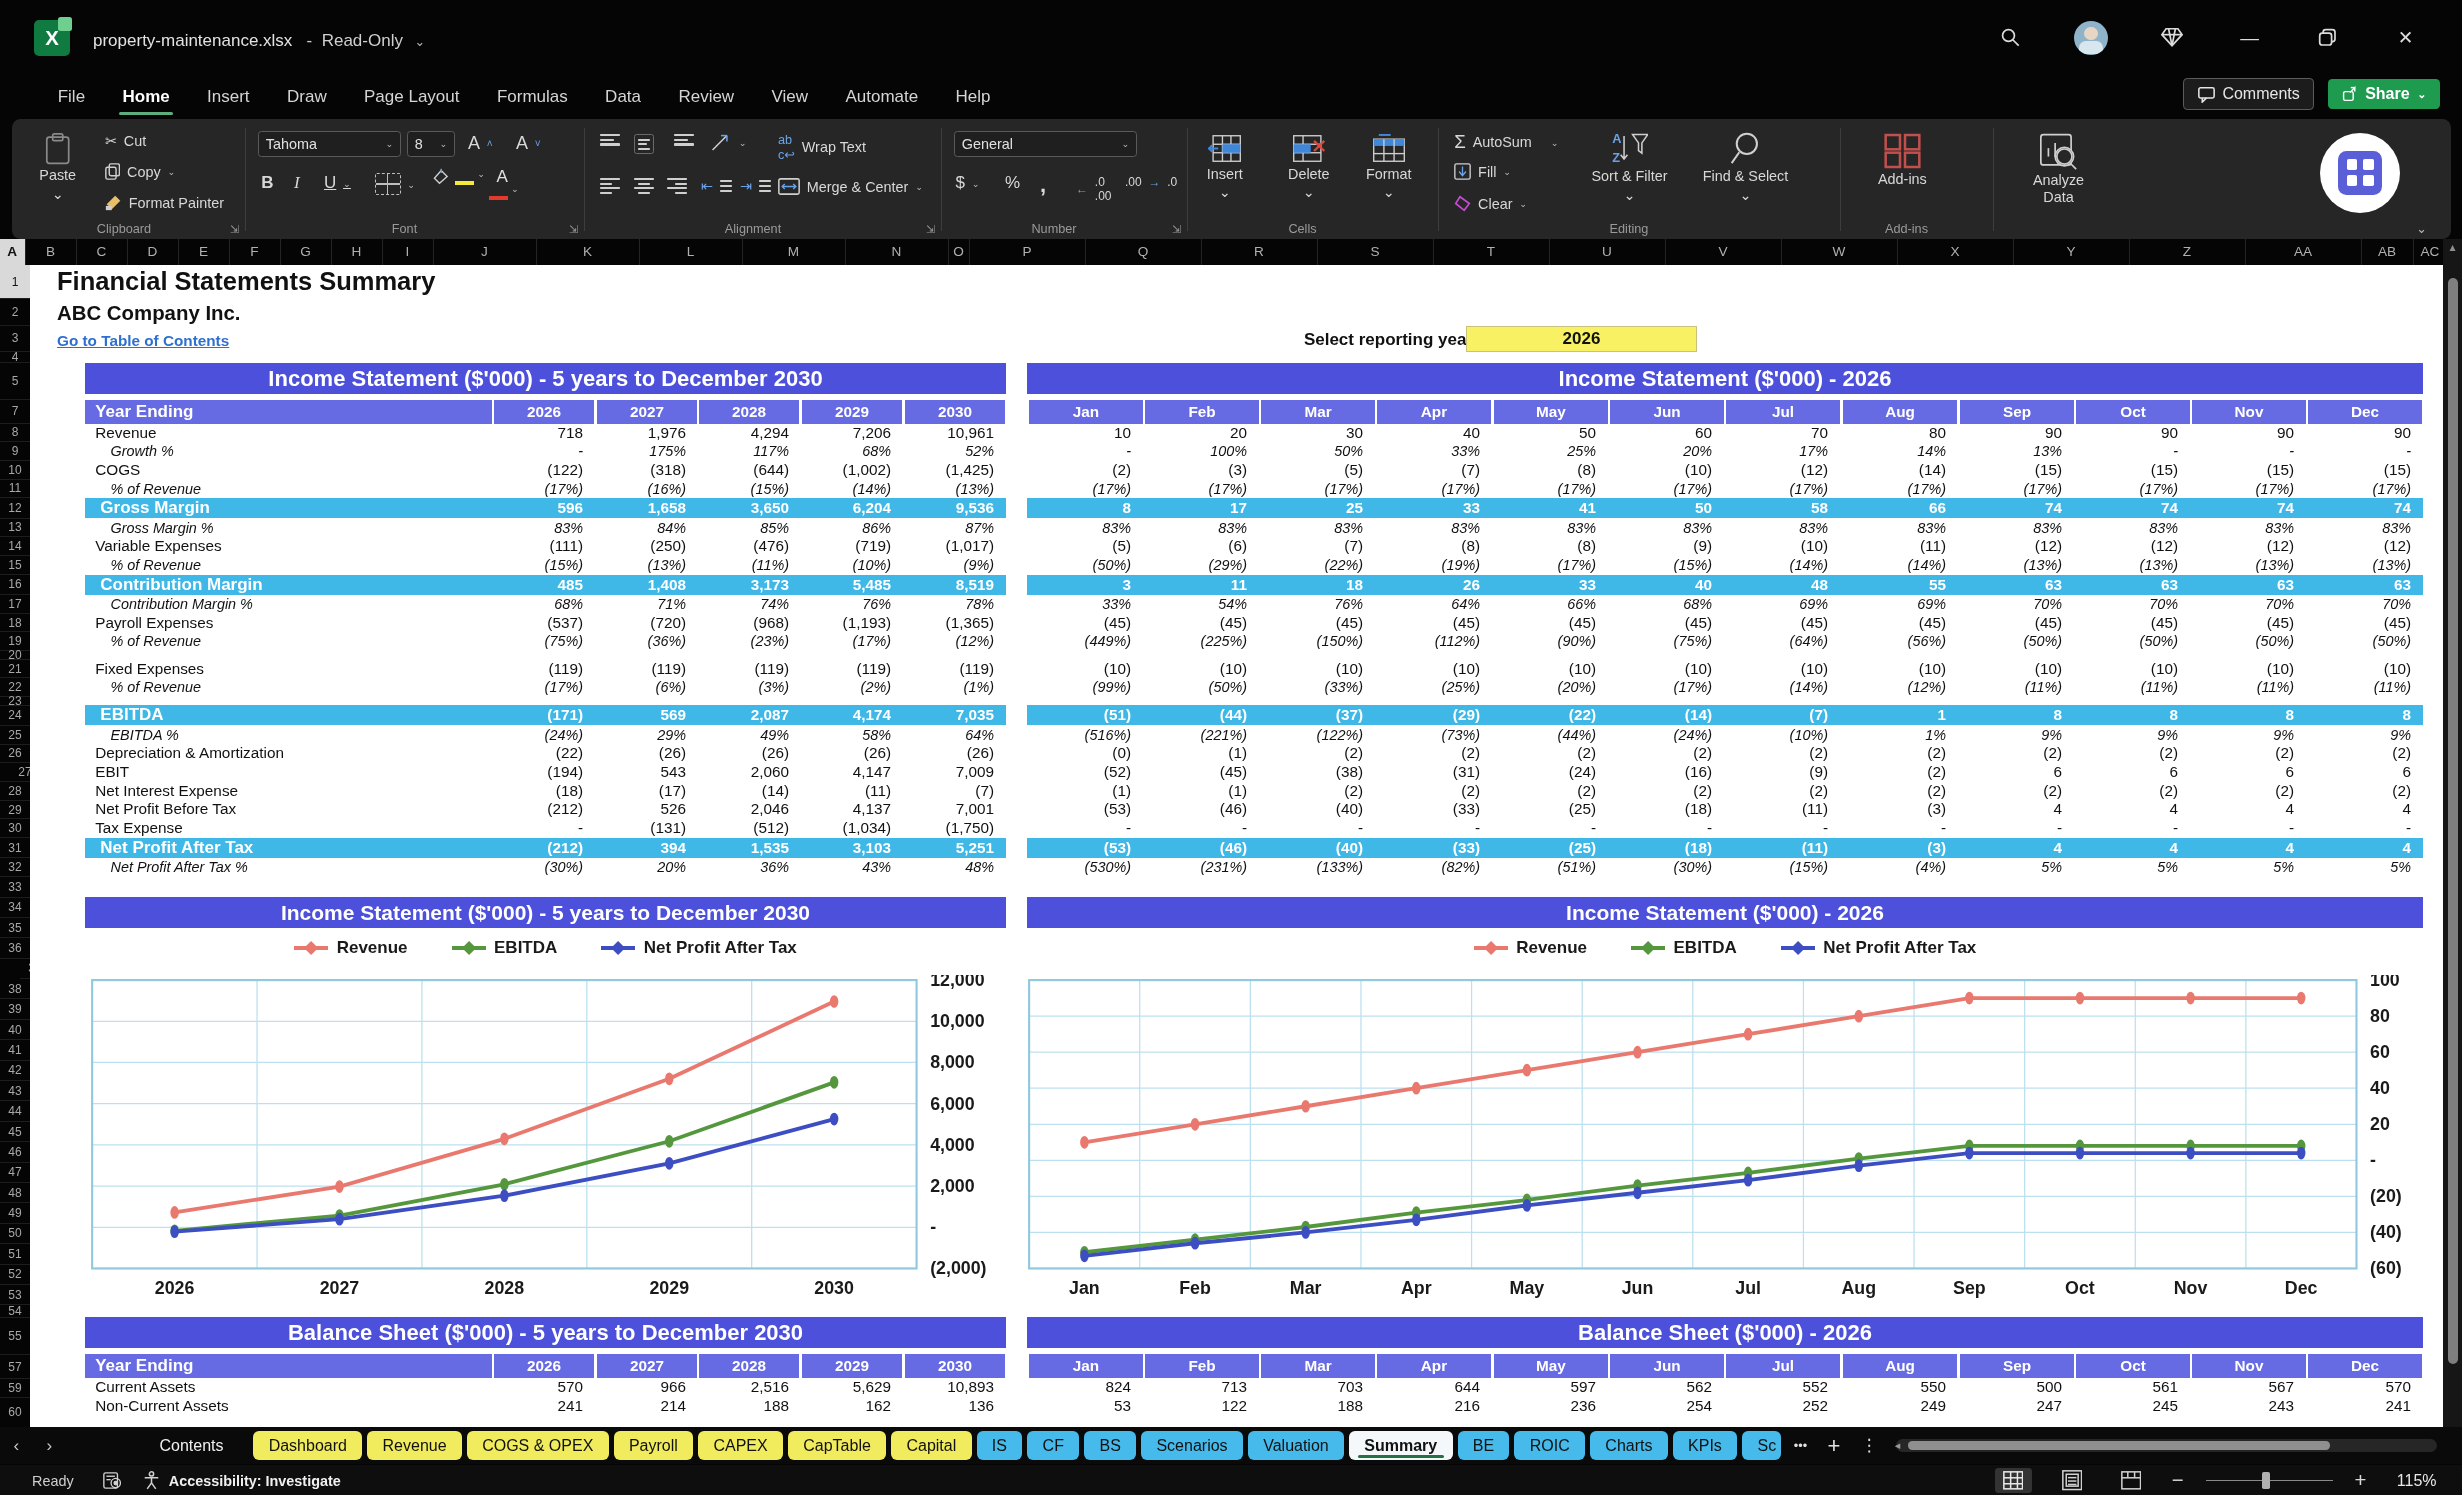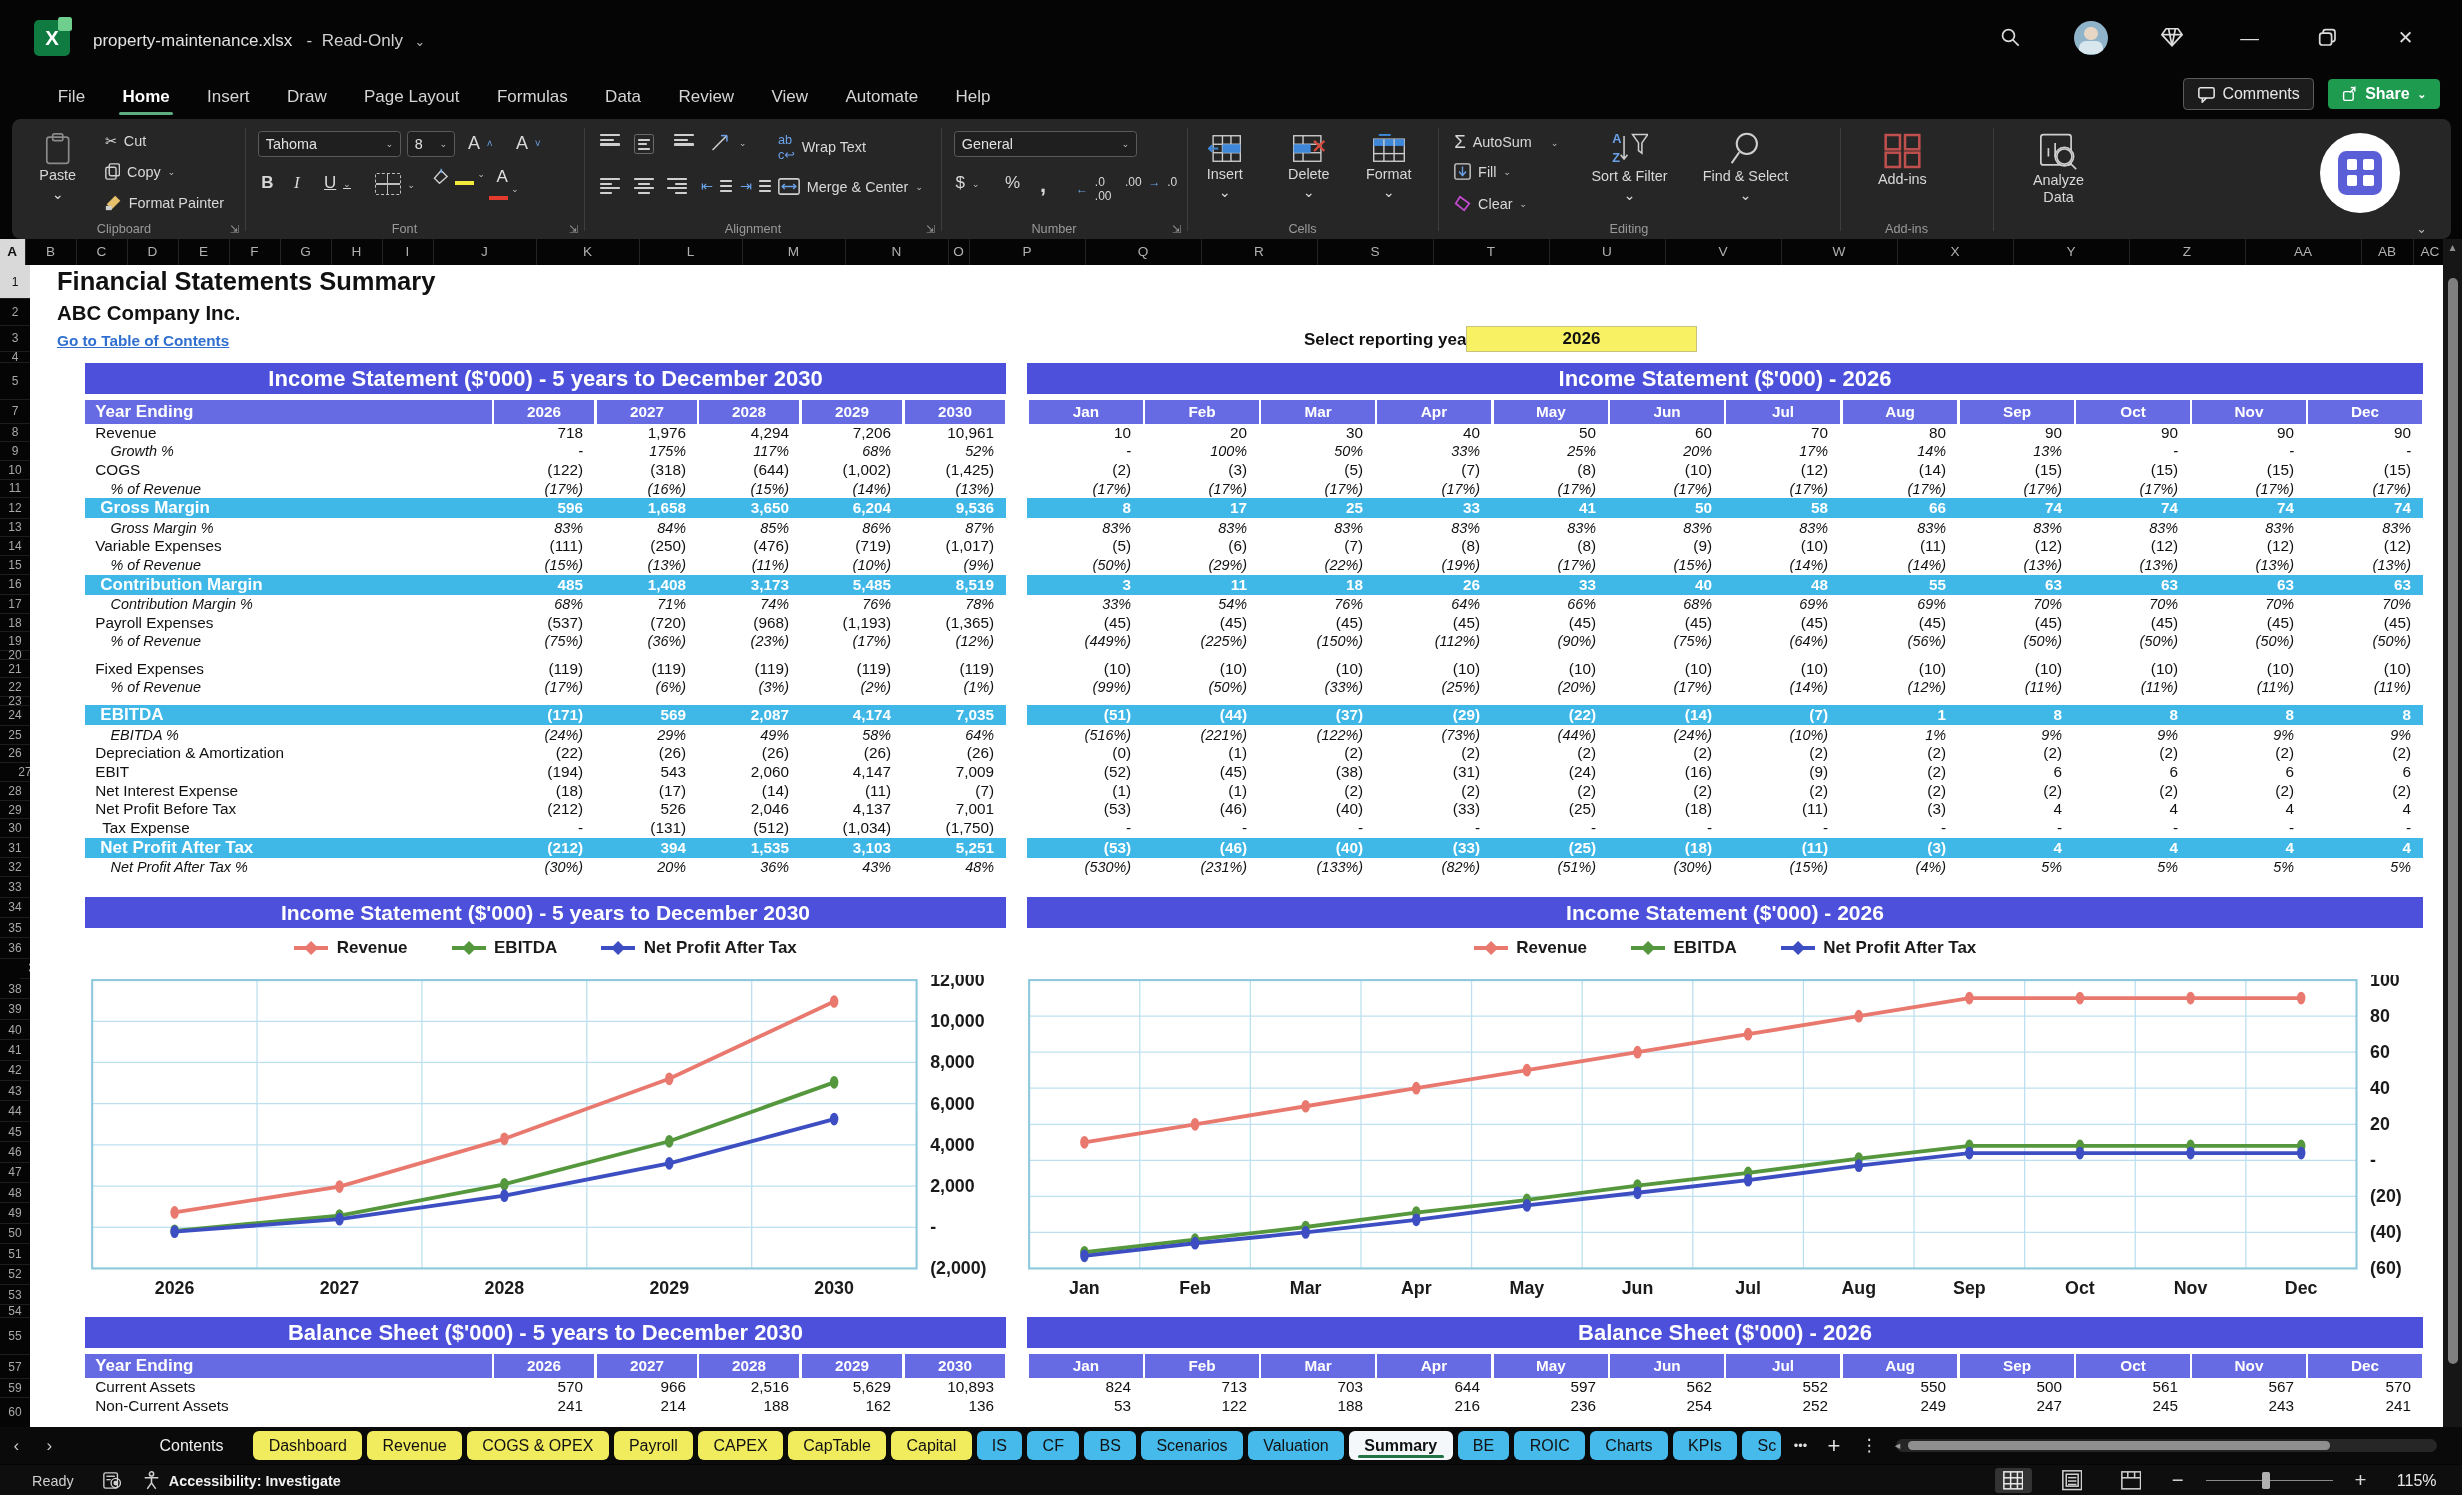--- a/index.html
+++ b/index.html
@@ -972,21 +972,21 @@
         <div class="cell num" style="position: absolute; left: 1229px; top: 535px; width: 116px; height: 18.7px;">(40)</div>
         <div class="cell num" style="position: absolute; left: 1346px; top: 535px; width: 116px; height: 18.7px;">(33)</div>
         <div class="cell num" style="position: absolute; left: 1462px; top: 535px; width: 116px; height: 18.7px;">(25)</div>
         <div class="cell num" style="position: absolute; left: 1578px; top: 535px; width: 116px; height: 18.7px;">(18)</div>
         <div class="cell num" style="position: absolute; left: 1694px; top: 535px; width: 116px; height: 18.7px;">(11)</div>
         <div class="cell num" style="position: absolute; left: 1812px; top: 535px; width: 116px; height: 18.7px;">(3)</div>
         <div class="cell num" style="position: absolute; left: 1928px; top: 535px; width: 116px; height: 18.7px;">4</div>
         <div class="cell num" style="position: absolute; left: 2044px; top: 535px; width: 116px; height: 18.7px;">4</div>
         <div class="cell num" style="position: absolute; left: 2160px; top: 535px; width: 116px; height: 18.7px;">4</div>
         <div class="cell num" style="position: absolute; left: 2277px; top: 535px; width: 116px; height: 18.7px;">4</div>
-        <div class="cell lab" style="position: absolute; left: 62px; top: 554px; width: 407px; height: 18.7px;">Tax Expense</div>
+        <div class="cell lab" style="position: absolute; left: 55px; top: 554px; width: 407px; height: 18.7px;">Tax Expense</div>
         <div class="cell num" style="position: absolute; left: 462px; top: 554px; width: 103px; height: 18.7px;">-</div>
         <div class="cell num" style="position: absolute; left: 565px; top: 554px; width: 103px; height: 18.7px;">(131)</div>
         <div class="cell num" style="position: absolute; left: 668px; top: 554px; width: 103px; height: 18.7px;">(512)</div>
         <div class="cell num" style="position: absolute; left: 770px; top: 554px; width: 103px; height: 18.7px;">(1,034)</div>
         <div class="cell num" style="position: absolute; left: 873px; top: 554px; width: 103px; height: 18.7px;">(1,750)</div>
         <div class="cell num" style="position: absolute; left: 997px; top: 554px; width: 116px; height: 18.7px;">-</div>
         <div class="cell num" style="position: absolute; left: 1113px; top: 554px; width: 116px; height: 18.7px;">-</div>
         <div class="cell num" style="position: absolute; left: 1229px; top: 554px; width: 116px; height: 18.7px;">-</div>
         <div class="cell num" style="position: absolute; left: 1346px; top: 554px; width: 116px; height: 18.7px;">-</div>
         <div class="cell num" style="position: absolute; left: 1462px; top: 554px; width: 116px; height: 18.7px;">-</div>

